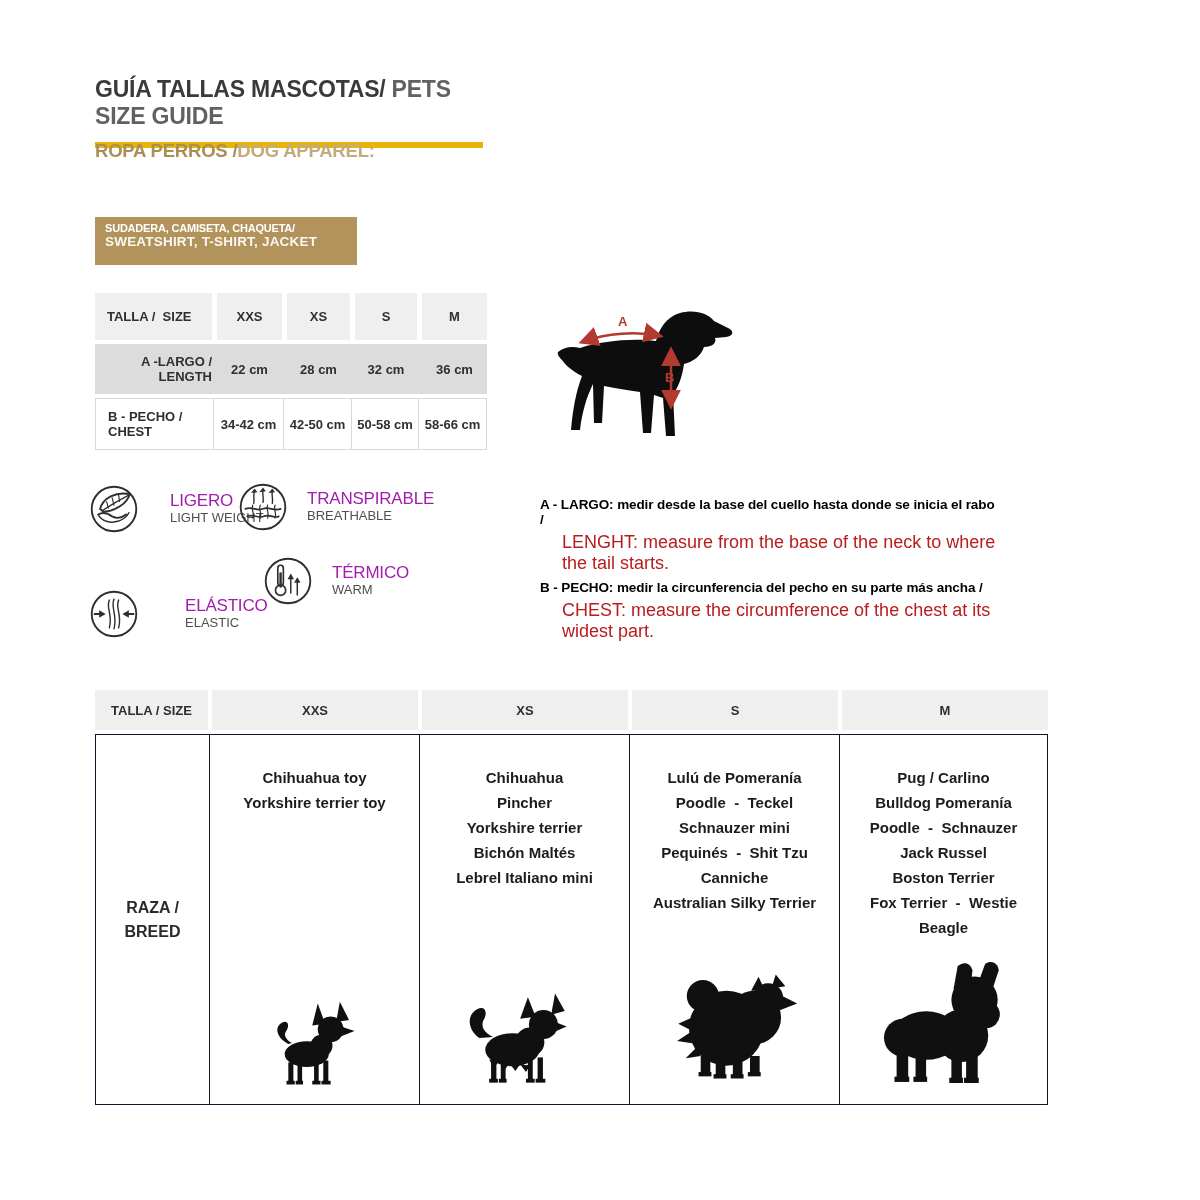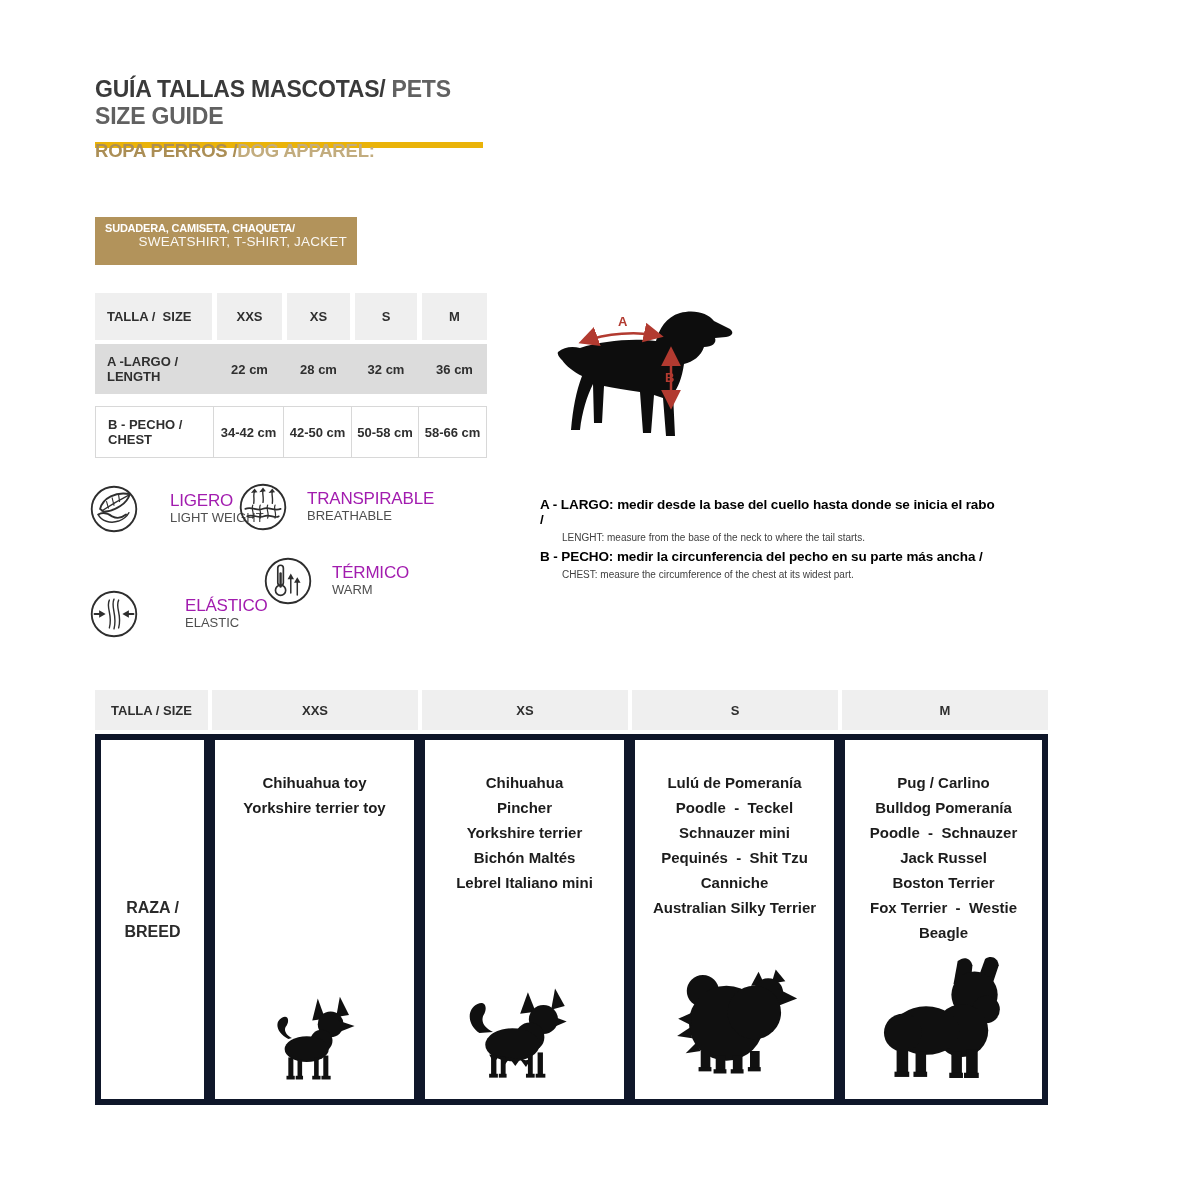--- a/index.html
+++ b/index.html
@@ -13,59 +13,59 @@
   .title-es{color:#3a3a3a;}
   .title-en{color:#616161;margin-left:6px;}
   .subtitle{position:absolute;left:95px;top:140px;font-size:18.5px;font-weight:700;letter-spacing:-0.2px;}
   .subtitle-es{color:#ab8e55;}
   .subtitle-en{color:#c2ac7e;}
 
   
   .cat-box{position:absolute;left:95px;top:217px;width:262px;height:48px;box-sizing:border-box;
            background:#b2935b;padding:5px 10px;}
   .cat-line1{color:#ffffff;font-weight:700;font-size:11px;letter-spacing:-0.2px;}
-  .cat-line2{color:rgba(255,255,255,0.93);font-weight:400;font-size:13.5px;letter-spacing:0.2px;text-align:right;}
+  .cat-line2{color:rgba(255,255,255,0.93);font-weight:700;font-size:13.5px;letter-spacing:0.2px;}
 
   
   .size-table{position:absolute;left:95px;top:293px;width:392px;}
   .t-row{display:grid;grid-template-columns:117px 65px 63px 62px 65px;column-gap:5px;}
   .t-row.header .t-cell{background:#efefef;height:47px;}
   .t-cell{display:flex;align-items:center;justify-content:center;font-size:13px;font-weight:700;color:#2f2f2f;}
   .t-cell.lbl{justify-content:flex-start;padding-left:12px;box-sizing:border-box;}
   .t-row.band{background:#dcdcdc;margin-top:4px;}
-  .t-row.band .t-cell{height:50px;}
-  .t-row.rowb{margin-top:12px;grid-template-columns:119px 70px 68px 67px 68px;column-gap:0;}
+  .t-row.band .t-cell{height:50px;text-align:right;}
+  .t-row.rowb{margin-top:4px;grid-template-columns:119px 70px 68px 67px 68px;column-gap:0;}
   .t-row.rowb .t-cell{height:52px;border:1px solid #d8d8d8;box-sizing:border-box;background:#ffffff;}
   .t-row.rowb .t-cell + .t-cell{margin-left:-1px;}
 
   
   .diagram{position:absolute;left:552px;top:302px;}
 
   
   .feature{position:absolute;display:flex;align-items:center;}
   .feature .ic{flex:0 0 auto;}
   .f-text{line-height:17px;}
   .f-es{font-size:17px;font-weight:400;color:#a21caf;letter-spacing:-0.2px;}
   .f-en{font-size:13px;font-weight:400;color:#4f4f4f;}
   .gap30 .f-text{margin-left:30px;}
   .gap18 .f-text{margin-left:18px;}
 
   
   .notes{position:absolute;left:540px;top:497px;width:460px;}
   .note-es{color:#000000;font-weight:700;font-size:13.5px;margin-bottom:5px;letter-spacing:-0.1px;}
-  .note-en{color:#404040;font-weight:400;font-size:10px;padding-left:22px;margin-bottom:6px;}
+  .note-en{color:#b91c1c;font-weight:400;font-size:18px;padding-left:22px;margin-bottom:6px;}
 
   
   .b-header{position:absolute;left:95px;top:690px;display:grid;
             grid-template-columns:113px 206px 206px 206px 206px;column-gap:4px;}
   .b-hcell{background:#efefef;height:40px;display:flex;align-items:center;justify-content:center;
            font-size:13px;font-weight:700;color:#2f2f2f;}
   .b-body{position:absolute;left:95px;top:734px;display:grid;
           grid-template-columns:115px 210px 210px 210px 208px;height:371px;}
-  .b-cell{border:6px solid #0f172a;box-sizing:border-box;background:#ffffff;position:relative;}
+  .b-cell{border:1px solid #0f172a;box-sizing:border-box;background:#ffffff;position:relative;}
   .b-cell + .b-cell{margin-left:-1px;}
   .b-label{display:flex;flex-direction:column;align-items:center;justify-content:center;
            font-size:16px;font-weight:700;color:#2a2a2a;line-height:24px;text-align:right;}
   .breeds{padding-top:30px;text-align:center;}
   .breed-line{font-size:15px;font-weight:600;color:#1c1c1c;line-height:25px;white-space:pre-wrap;}
   .dogfig{position:absolute;bottom:14px;left:50%;transform:translateX(-50%);}
 </style>
 </head>
 <body>
 

